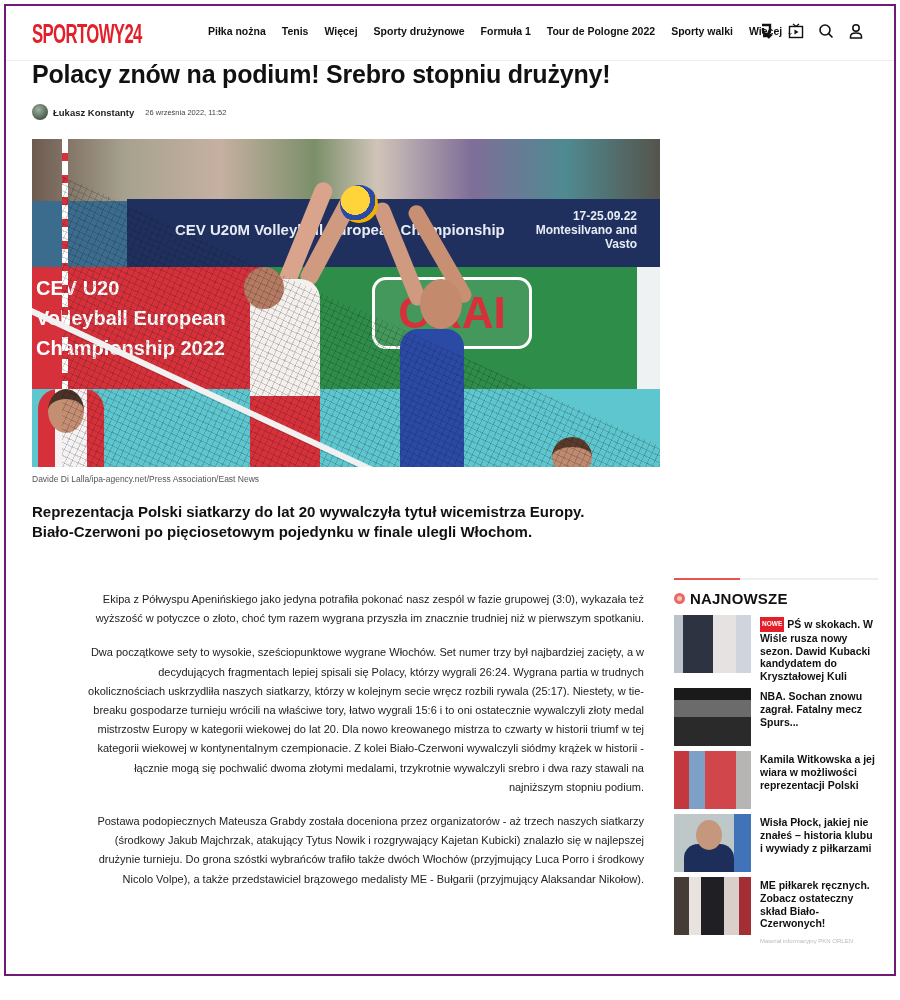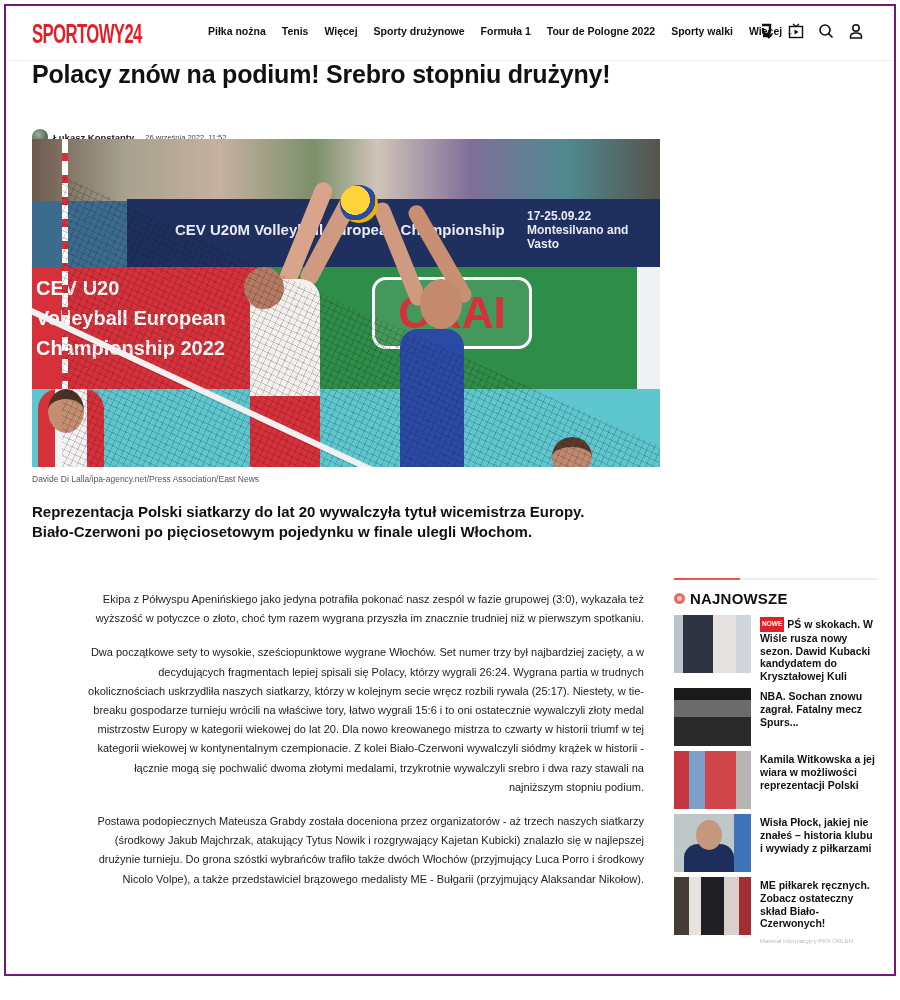--- a/index.html
+++ b/index.html
@@ -11,21 +11,21 @@
   .header { position: absolute; left: 0; top: 0; width: 888px; height: 55px; border-bottom: 1px solid #eee; background: #fff; }
   .logo { position: absolute; left: 26px; top: 13px; font-family: "Liberation Sans", sans-serif; font-weight: 700; font-size: 27px; color: #e3202a; letter-spacing: -1px; transform: scaleX(0.62); transform-origin: left center; line-height: 30px; }
   .nav { position: absolute; left: 202px; top: 19px; display: flex; gap: 0; }
   .nav-item { font-size: 10.5px; font-weight: 700; color: #111; margin-right: 16px; white-space: nowrap; cursor: pointer; }
   .nav-item .chev { font-weight: 400; color: #555; margin-left: 4px; font-size: 9px; }
   .icons { position: absolute; left: 752px; top: 17px; display: flex; gap: 14px; align-items: center; }
   .icon-btn { width: 16px; height: 16px; display: flex; align-items: center; justify-content: center; cursor: pointer; }
 
   
   .title { position: absolute; left: 26px; top: 54px; font-size: 25px; font-weight: 700; color: #111; letter-spacing: -0.2px; white-space: nowrap; }
-  .byline { position: absolute; left: 26px; top: 98px; display: flex; align-items: center; margin-top: 25px; }
+  .byline { position: absolute; left: 26px; top: 98px; display: flex; align-items: center; }
   .avatar { width: 16px; height: 16px; border-radius: 50%; background: radial-gradient(circle at 40% 35%, #9fb4a0, #4d5b4a 70%); margin-right: 5px; }
   .author { font-size: 9.5px; font-weight: 700; color: #222; margin-right: 11px; }
   .date { font-size: 7.5px; color: #444; }
 
   
   .hero { position: absolute; left: 26px; top: 133px; width: 628px; height: 328px; overflow: hidden; background: #3b6b8d; }
   .hero .crowd { position: absolute; left: 0; top: 0; width: 100%; height: 62px; background: linear-gradient(90deg, #6d5a4f 0%, #a7a28f 15%, #c6b0a1 30%, #7b8f6a 45%, #d0c4b8 55%, #7f6e98 70%, #4f8a91 85%, #55544c 100%); }
   .hero .banner-top { position: absolute; left: 95px; top: 60px; width: 533px; height: 68px; background: #1f2f5e; }
   .hero .banner-top span { position: absolute; color: #e8ecf5; font-weight: 700; font-size: 15px; }
   .hero .ad-red { position: absolute; left: 0; top: 128px; width: 230px; height: 122px; background: #d6303a; }
@@ -129,21 +129,21 @@
   <div class="byline">
     <span class="avatar"></span>
     <span class="author">Łukasz Konstanty</span>
     <span class="date">26 września 2022, 11:52</span>
   </div>
 
   <div class="hero">
     <div class="crowd"></div>
     <div class="banner-top">
       <span style="left:48px;top:22px;">CEV U20M Volleyball European Championship</span>
-      <span style="left:400px;top:10px;font-size:12px;width:110px;text-align:left;line-height:14px;">17-25.09.22 Montesilvano and Vasto</span>
+      <span style="left:400px;top:10px;font-size:12px;width:110px;text-align:right;line-height:14px;">17-25.09.22 Montesilvano and Vasto</span>
     </div>
     <div class="ad-red">
       <span style="top:10px;">CEV U20</span>
       <span style="top:40px;">Volleyball European</span>
       <span style="top:70px;">Championship 2022</span>
     </div>
     <div class="ad-green">
       <div class="lgo">CRAI</div>
     </div>
     <div class="ad-white"></div>

